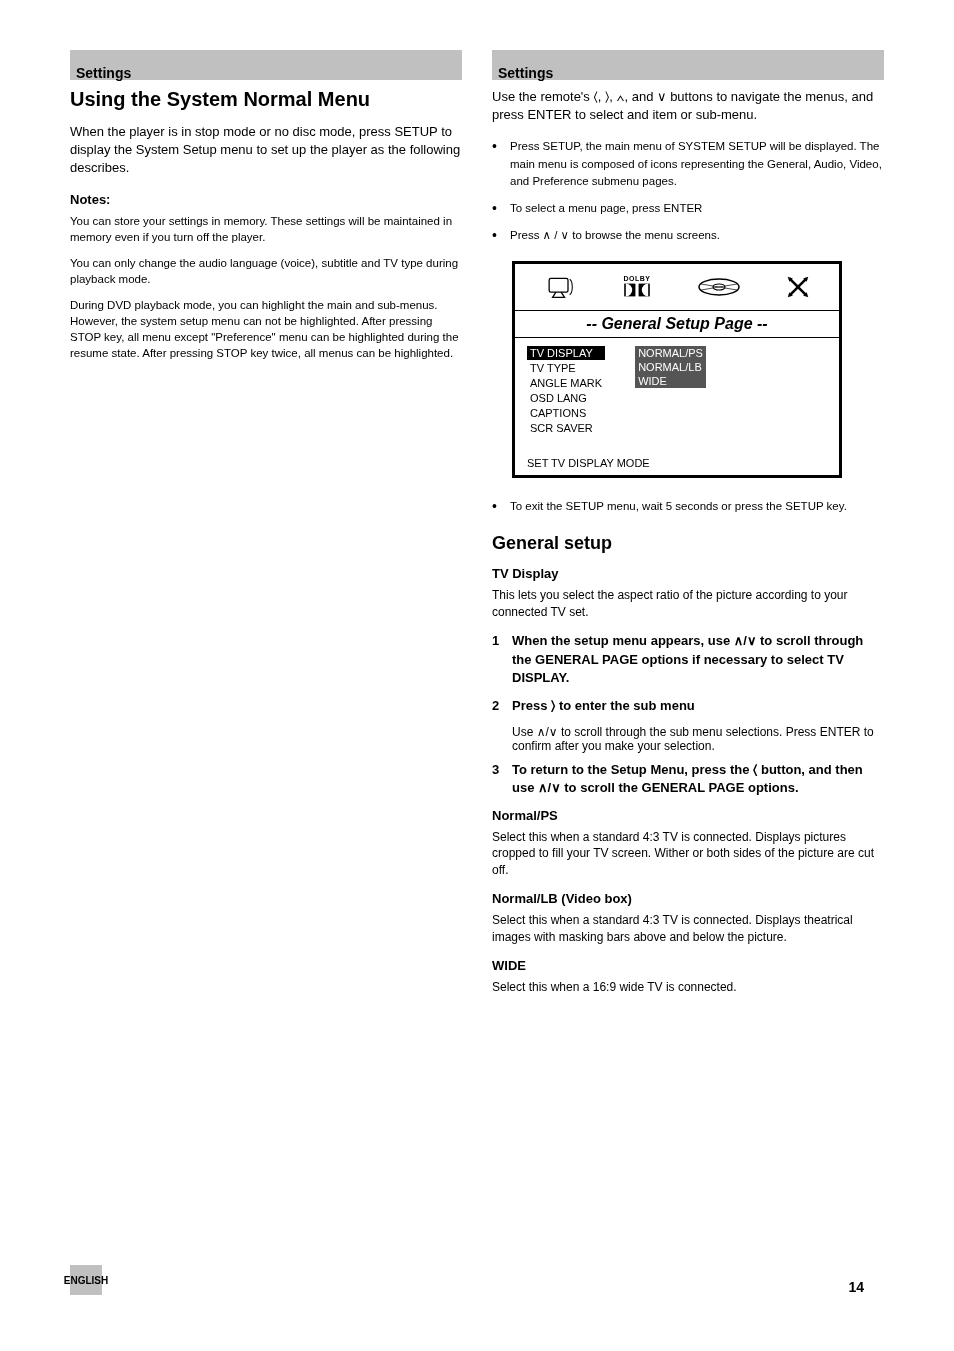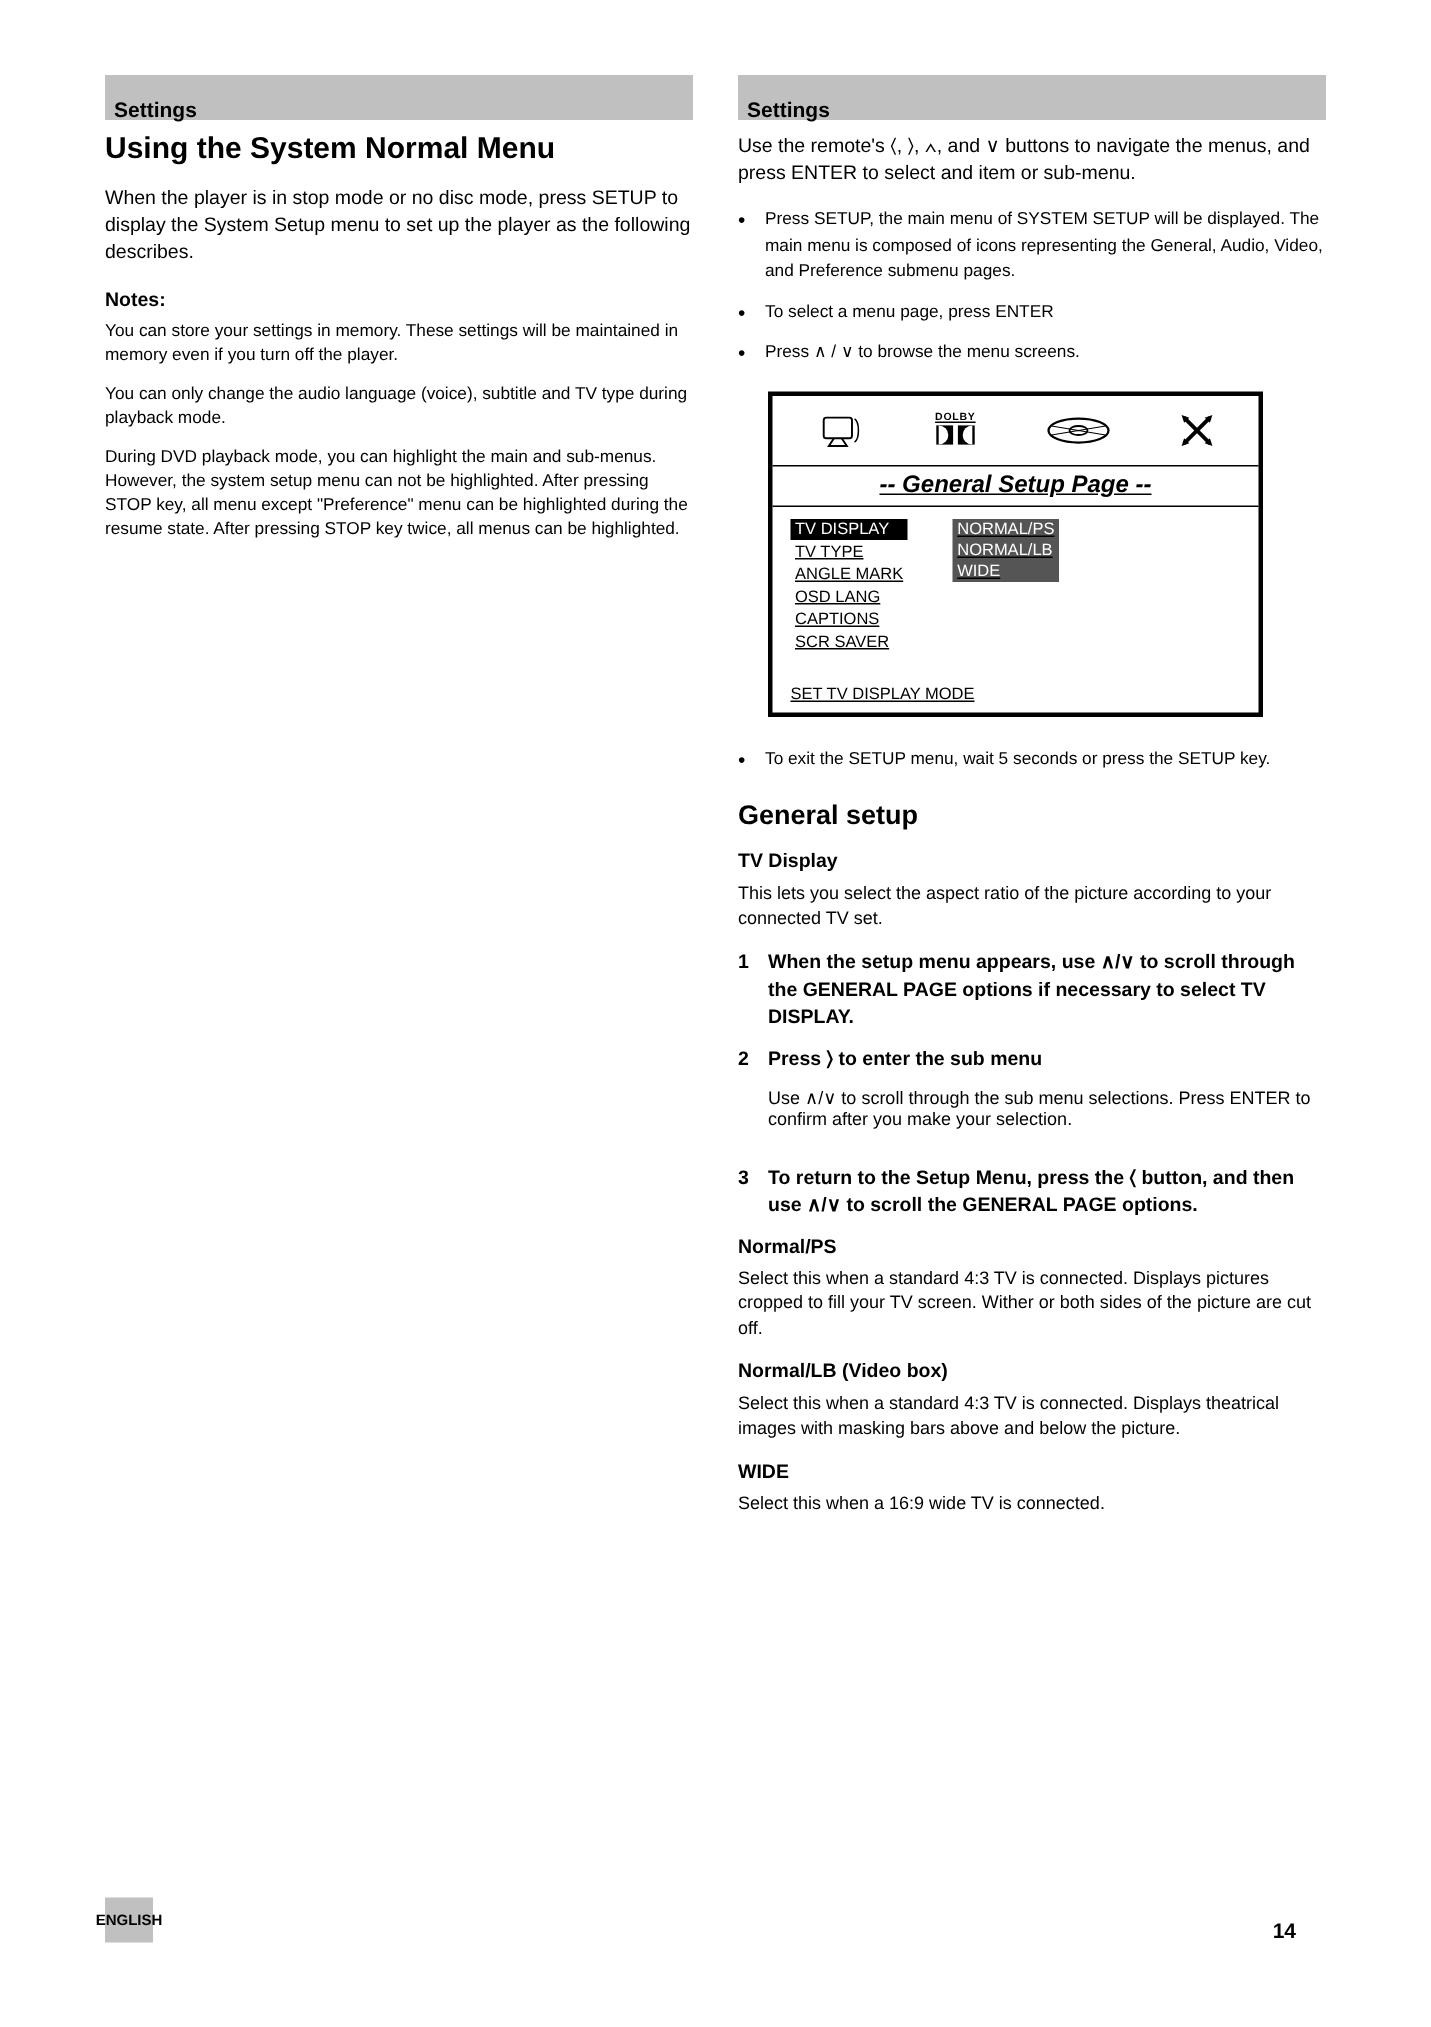--- a/index.html
+++ b/index.html
@@ -66,39 +66,38 @@
       line-height: 1.4;
       margin-bottom: 10px;
       display: flex;
       gap: 8px;
     }
     .step-num { flex: 0 0 12px; }
     .step-sub {
       font-weight: normal;
       font-size: 12px;
       margin-left: 20px;
-      margin-bottom: 23px;
+      margin-bottom: 8px;
     }
     .opt-label {
       font-weight: bold;
       font-size: 13px;
       margin-bottom: 6px;
       margin-top: 6px;
     }
     .opt-body {
       font-size: 12px;
       line-height: 1.4;
       margin-bottom: 12px;
     }
     .menu-screenshot {
       border: 3px solid #000;
       width: 330px;
       margin: 16px 0 20px 20px;
       background: white;
-      text-decoration: underline;
     }
     .menu-icons {
       display: flex;
       justify-content: space-around;
       padding: 6px 8px;
       border-bottom: 1px solid #000;
     }
     .menu-title-row {
       border-bottom: 1px solid #000;
       padding: 4px 0;

